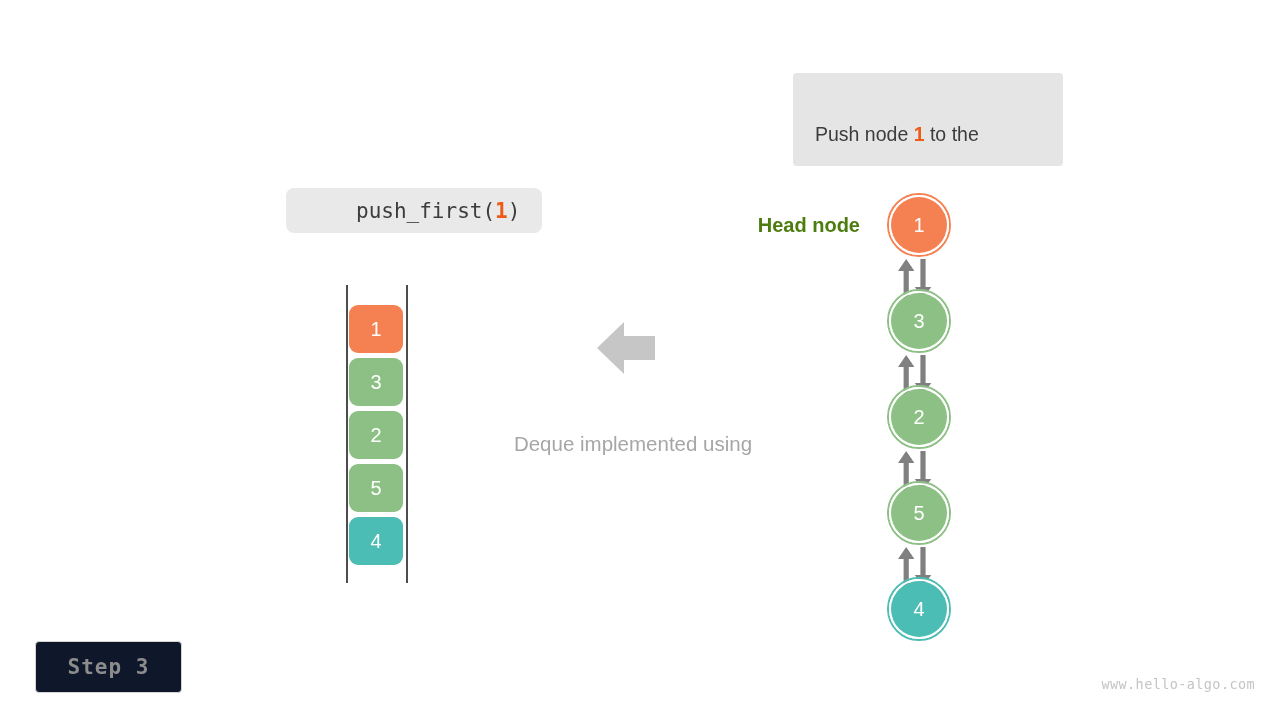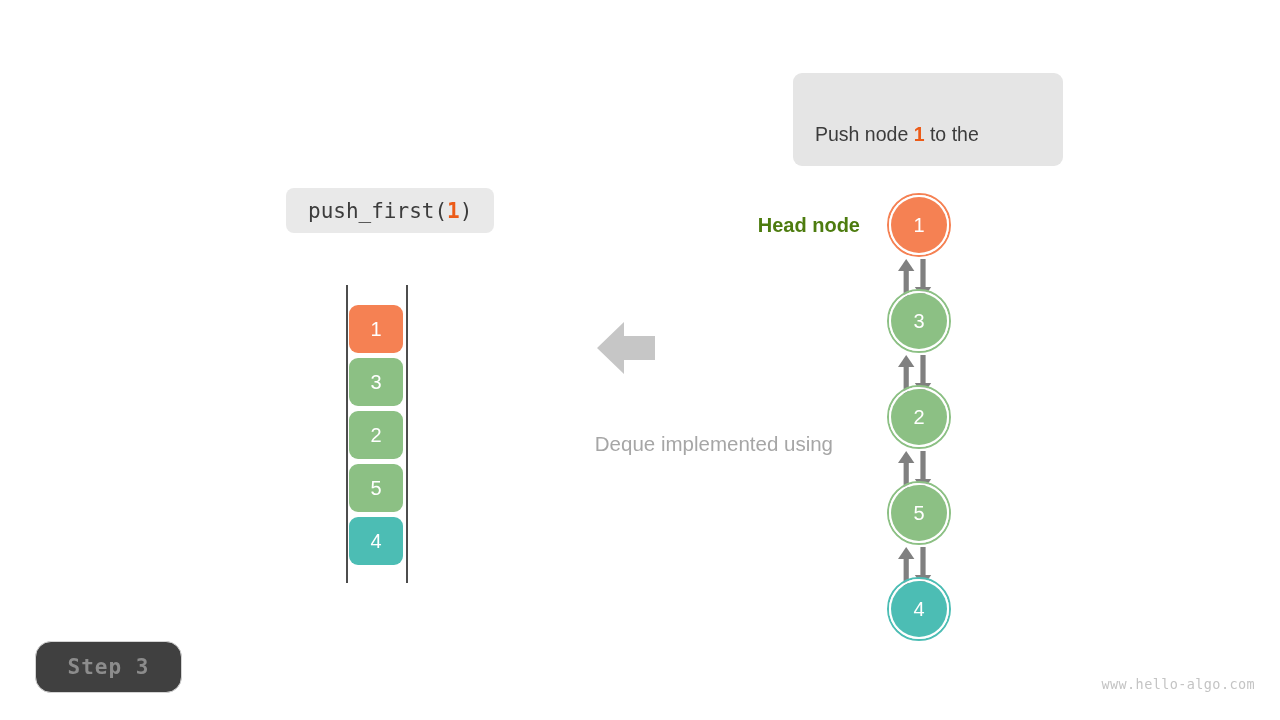--- a/index.html
+++ b/index.html
@@ -26,21 +26,21 @@
   
   .abs { position: absolute; }
 
   
   .callout {
     left: 793px;
     top: 73px;
     width: 270px;
     height: 93px;
     background: #e5e5e5;
-    border-radius: 9px;
+    border-radius: 4px;
     box-sizing: border-box;
     padding: 16px 22px 0 22px;
   }
   .callout-text {
     font-size: 19.5px;
     line-height: 30px;
     color: #3c3c3c;
     white-space: pre-line;
   }
   .callout-text .hl {
@@ -58,20 +58,21 @@
     border-radius: 8px;
     display: flex;
     align-items: center;
     justify-content: center;
   }
   .fnchip-text {
     font-family: "DejaVu Sans Mono", "Liberation Mono", monospace;
     font-size: 21px;
     color: #3c3c3c;
     letter-spacing: 0px;
+    margin-left: 48px;
   }
   .fnchip-text .arg {
     color: #ec5b18;
     font-weight: bold;
   }
 
   
   .deque-rail {
     background: #4d4d4d;
     width: 1.6px;
@@ -93,21 +94,21 @@
   }
 
   
   .big-arrow { left: 597px; top: 320px; }
 
   
   .caption {
     left: 433px;
     top: 400px;
     width: 400px;
-    text-align: right;
+    text-align: center;
     font-size: 20.5px;
     line-height: 29px;
     color: #a6a6a6;
     white-space: pre-line;
   }
 
   
   .node {
     width: 56px;
     height: 56px;
@@ -152,23 +153,23 @@
   }
   .label-head { left: 640px; top: 214px; }
   .label-tail { left: 640px; top: 598px; }
 
   
   .step-badge {
     left: 35px;
     top: 641px;
     width: 147px;
     height: 52px;
-    background: #404040;
+    background: #0f172a;
     border: 1.4px solid #d4d4d4;
-    border-radius: 16px;
+    border-radius: 4px;
     display: flex;
     align-items: center;
     justify-content: center;
     box-sizing: border-box;
   }
   .step-badge-text {
     font-family: "DejaVu Sans Mono", "Liberation Mono", monospace;
     font-size: 21px;
     font-weight: bold;
     color: #8c8c8c;

